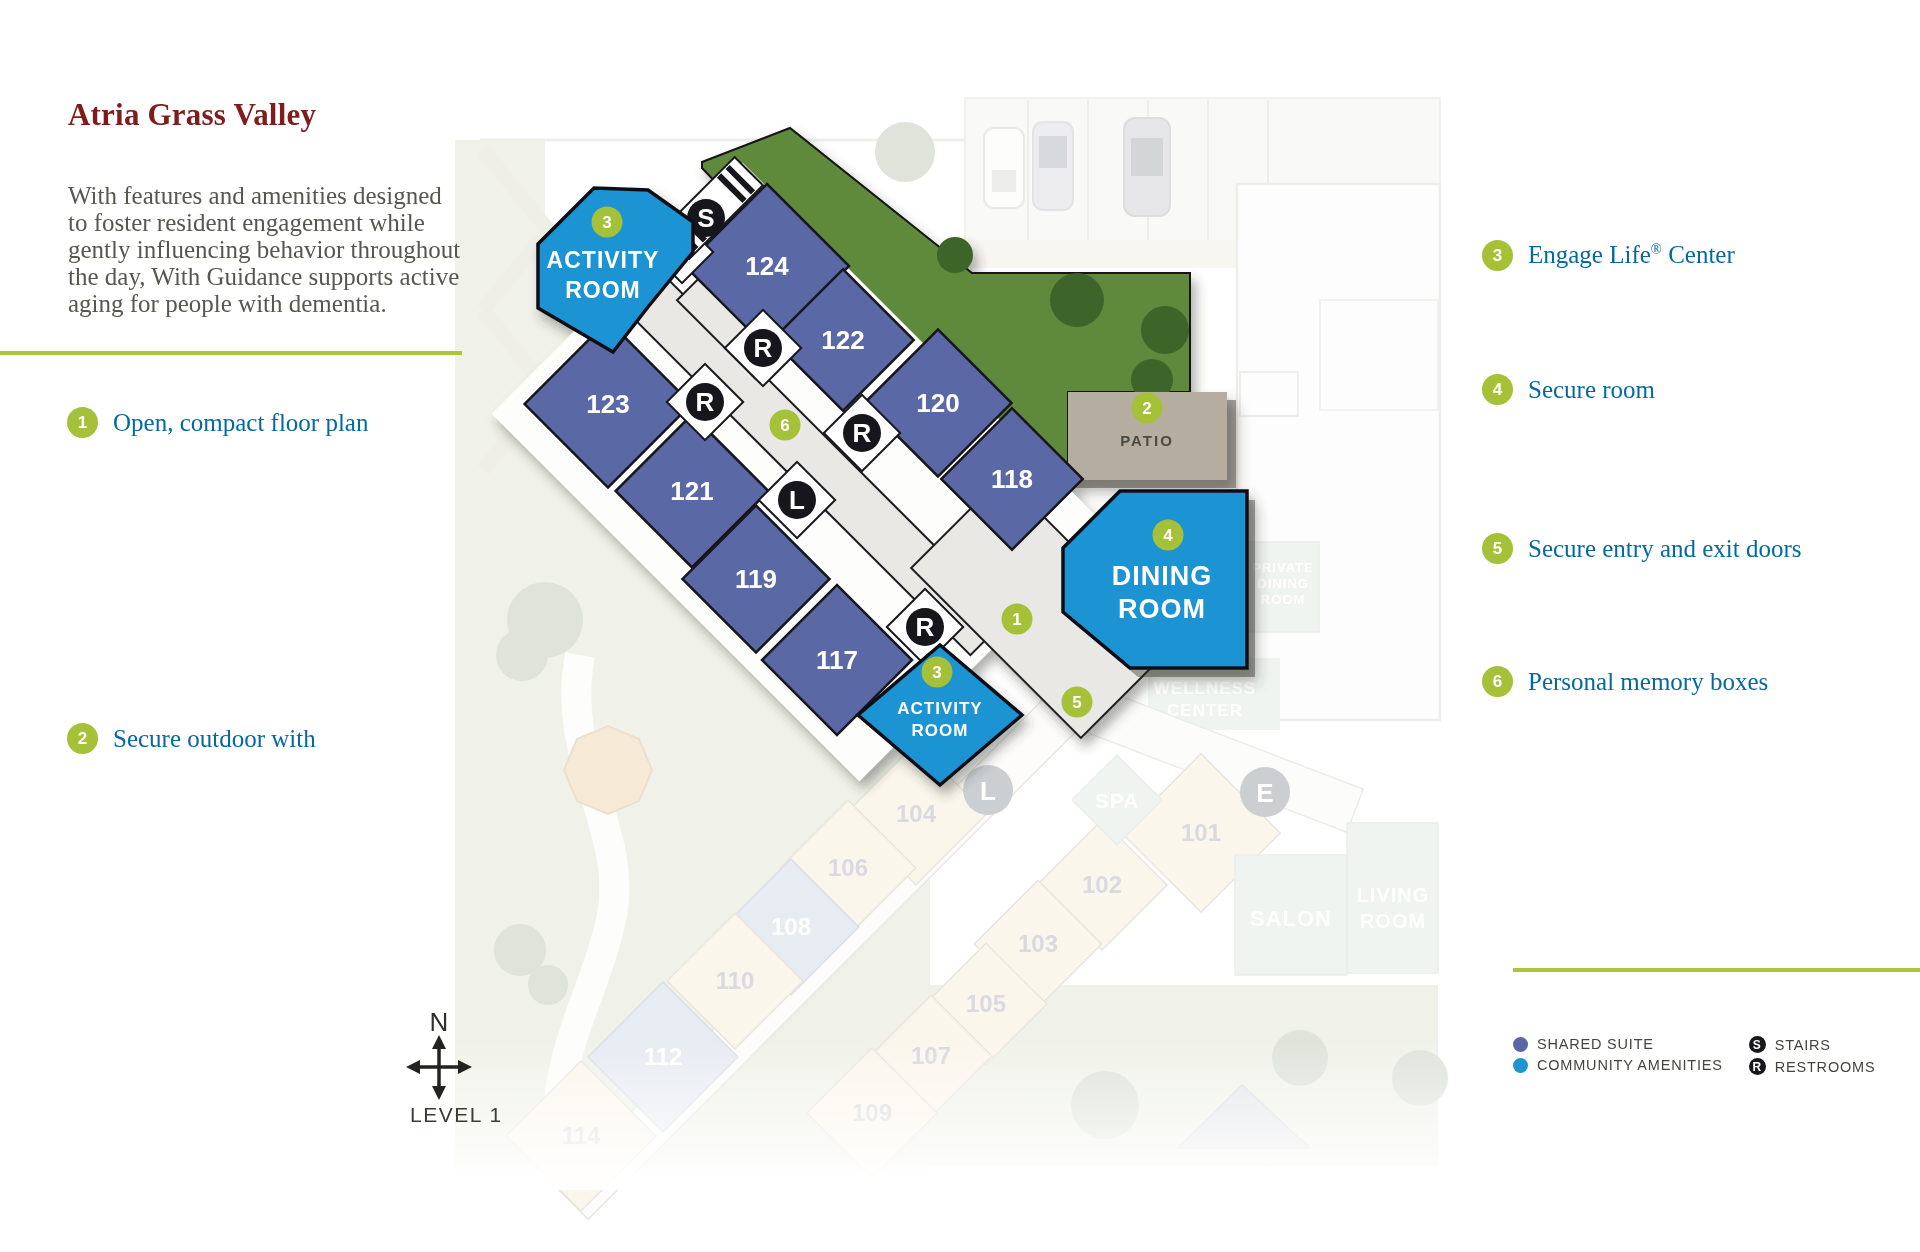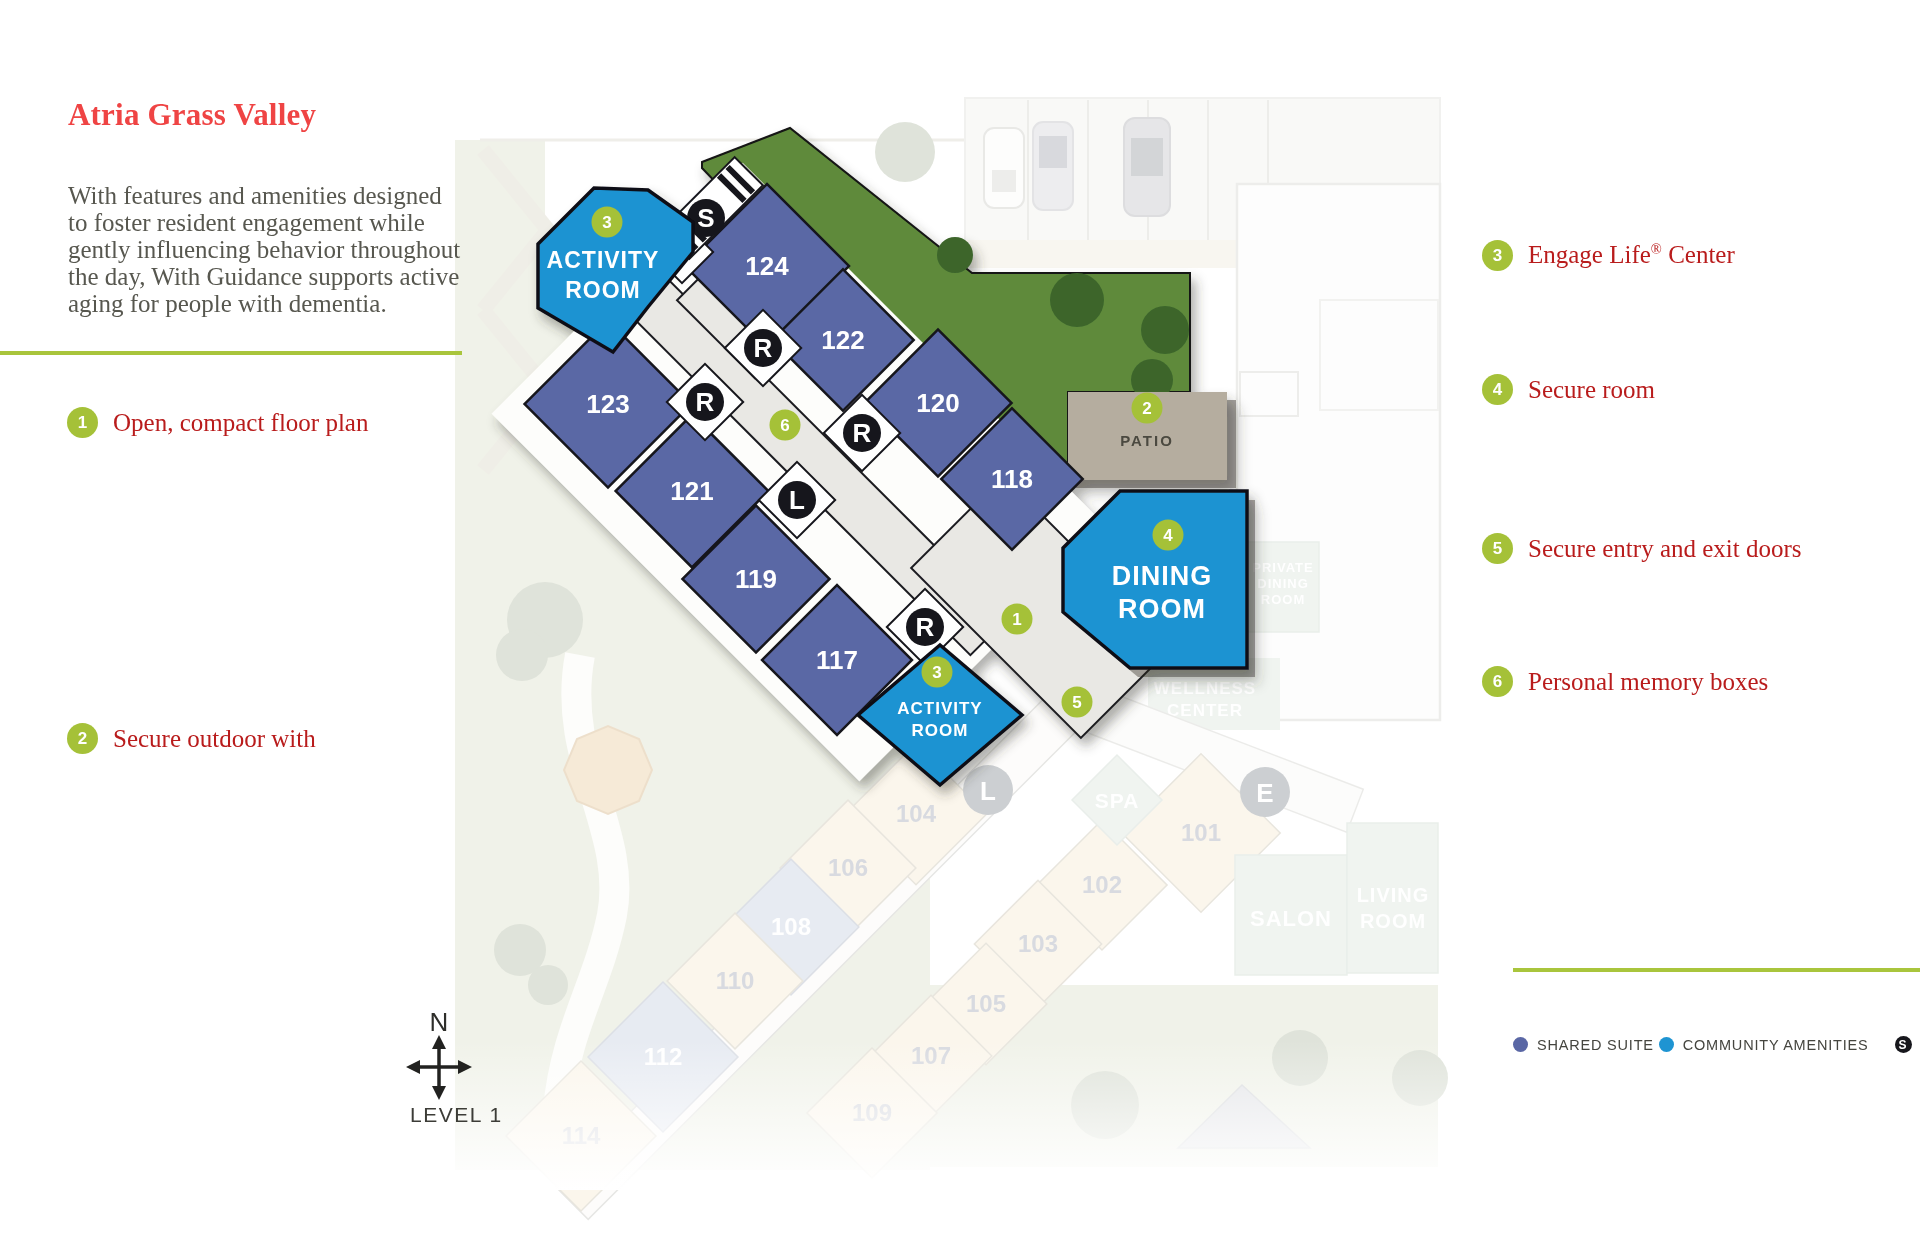--- a/index.html
+++ b/index.html
@@ -1,37 +1,37 @@
 <!DOCTYPE html>
 <html><head>
 <meta charset="utf-8">
 <style>
   html,body{margin:0;padding:0;background:#fff;}
   body{width:1920px;height:1252px;position:relative;overflow:hidden;
        font-family:"Liberation Serif", serif;color:#4a4a43;}
   .abs{position:absolute;}
 
   
-  #page-title{left:68px;top:96px;font-size:31px;font-weight:700;color:#ef4444;line-height:38px;letter-spacing:.2px;}
+  #page-title{left:68px;top:96px;font-size:31px;font-weight:700;color:#7f1d1d;line-height:38px;letter-spacing:.2px;}
   #description{left:68px;top:182px;font-size:25px;color:#57574f;line-height:27px;}
   .rule{height:4px;background:#a9c53c;}
   #rule-left{left:0;top:351px;width:462px;}
   #rule-right{left:1513px;top:968px;width:407px;}
 
   .legend-item{display:flex;align-items:center;gap:15px;}
   .legend-badge{width:31px;height:31px;border-radius:50%;background:#a5c138;color:#fff;
     font-family:"Liberation Sans",sans-serif;font-weight:bold;font-size:17px;
     display:flex;align-items:center;justify-content:center;flex:0 0 31px;}
-  .legend-label{font-size:25px;color:#b91c1c;}
+  .legend-label{font-size:25px;color:#0369a1;}
   .legend-label sup{font-size:58%;}
 
   
   #map-key{left:1513px;top:1036px;display:flex;gap:26px;
     font-family:"Liberation Sans",sans-serif;font-size:14.5px;color:#45453f;letter-spacing:.8px;}
-  .key-col{display:flex;flex-direction:row;gap:5px;}
+  .key-col{display:flex;flex-direction:column;gap:5px;}
   .key-row{display:flex;align-items:center;gap:9px;white-space:nowrap;}
   .key-dot{width:15px;height:15px;border-radius:50%;flex:0 0 15px;}
   .key-sym{width:17px;height:17px;border-radius:50%;background:#17171c;color:#fff;flex:0 0 17px;
     display:flex;align-items:center;justify-content:center;font-size:12px;font-weight:bold;}
 
   
   svg text{font-family:"Liberation Sans",sans-serif;}
   .suite{fill:#5a67a5;stroke:#17171c;stroke-width:2.5;}
   .suite-num{fill:#fff;font-size:26px;font-weight:bold;text-anchor:middle;}
   .fsuite-cream{fill:#f7ecd7;stroke:#cdc7b6;stroke-width:1.5;}

